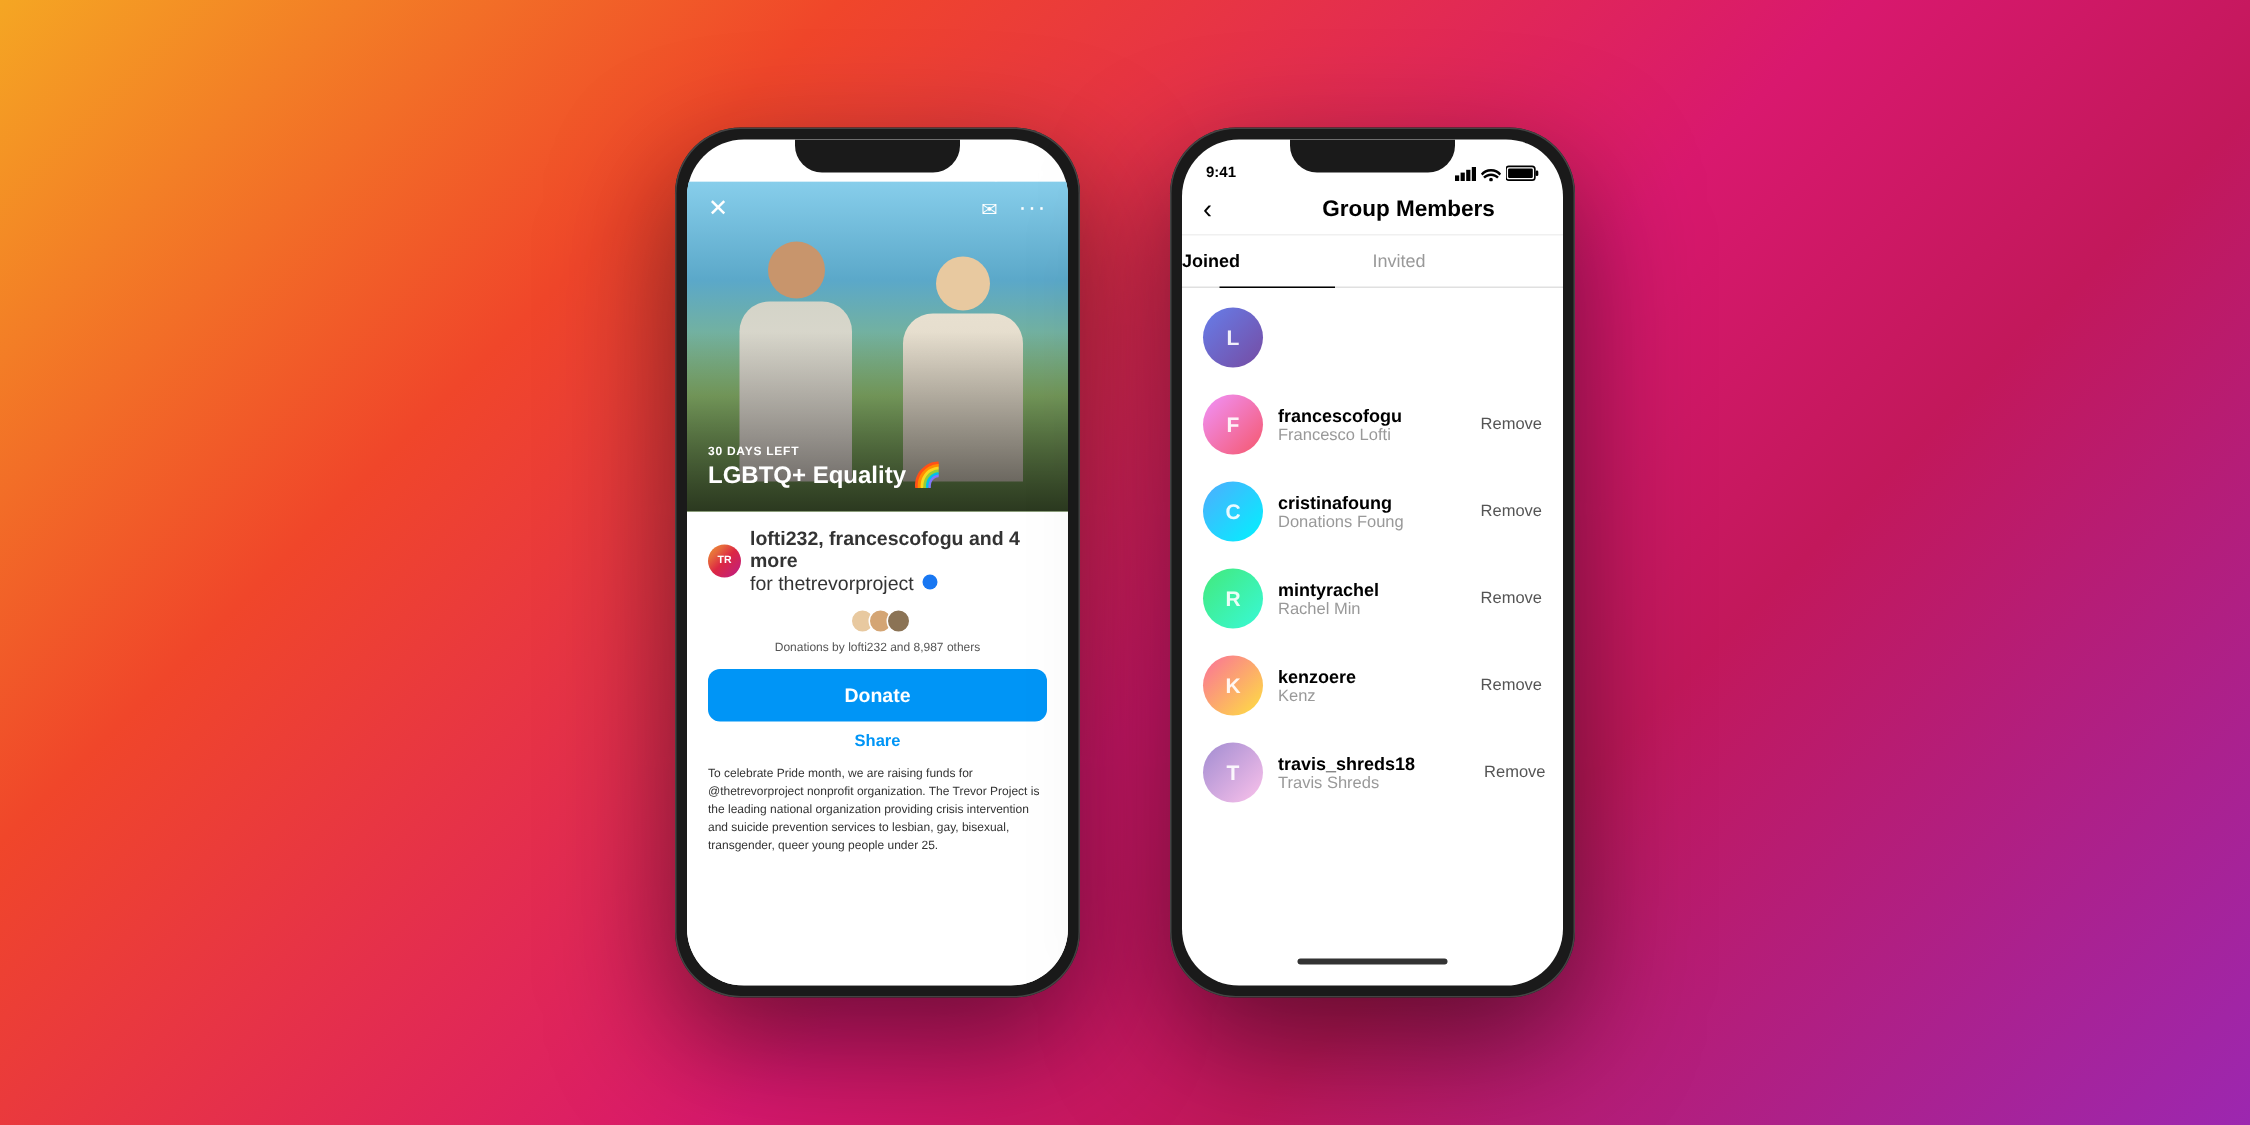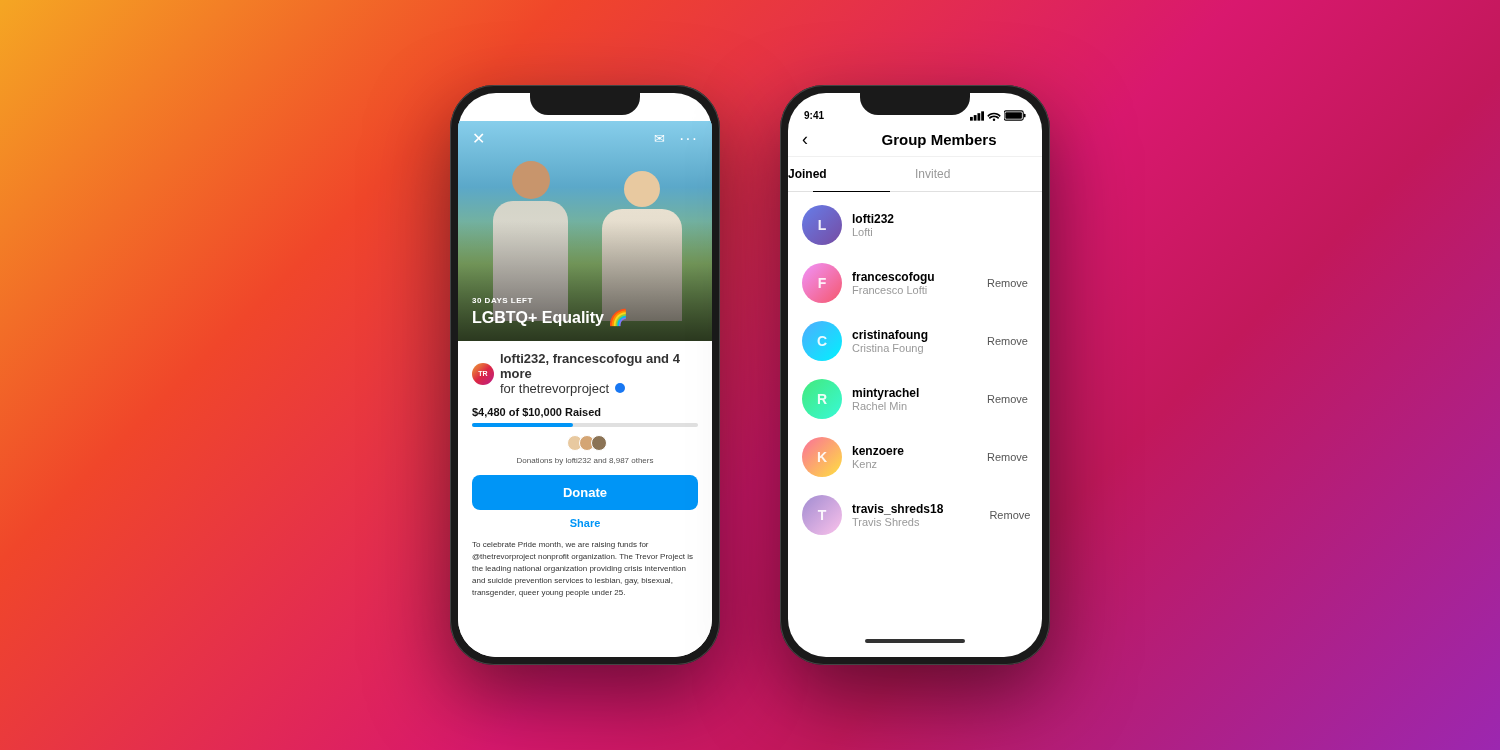--- a/index.html
+++ b/index.html
@@ -360,26 +360,20 @@
         <div class="organizer-row">
           <div class="organizer-avatar">TR</div>
           <div class="organizer-text">
             <span class="org-name">lofti232, francescofogu and 4 more</span>
             <br>
             <span>for thetrevorproject</span>
             <span class="verified-icon"></span>
           </div>
         </div>
 
-        <div class="progress-section">
-          <div class="raised-text">$4,480 of $10,000 Raised</div>
-          <div class="progress-bar-bg">
-            <div class="progress-bar-fill"></div>
-          </div>
-        </div>
 
         <div class="donors-row">
           <div class="donor-avatars">
             <div class="donor-avatar"></div>
             <div class="donor-avatar"></div>
             <div class="donor-avatar"></div>
           </div>
           <span class="donors-text">Donations by lofti232 and 8,987 others</span>
         </div>
 
@@ -429,44 +423,40 @@
           <span>Invited</span>
         </div>
       </div>
 
       <div class="members-list">
 
         <div class="member-item">
           <div class="member-avatar av1">
             <div style="width:100%;height:100%;border-radius:50%;display:flex;align-items:center;justify-content:center;font-size:14px;color:rgba(255,255,255,0.9);font-weight:700;">L</div>
           </div>
-          <div class="member-info">
-            <div class="member-username">lofti232</div>
-            <div class="member-name">Lofti</div>
-          </div>
         </div>
 
         <div class="member-item">
           <div class="member-avatar av2">
             <div style="width:100%;height:100%;border-radius:50%;display:flex;align-items:center;justify-content:center;font-size:14px;color:rgba(255,255,255,0.9);font-weight:700;">F</div>
           </div>
           <div class="member-info">
             <div class="member-username">francescofogu</div>
             <div class="member-name">Francesco Lofti</div>
           </div>
           <span class="remove-btn">Remove</span>
         </div>
 
         <div class="member-item">
           <div class="member-avatar av3">
             <div style="width:100%;height:100%;border-radius:50%;display:flex;align-items:center;justify-content:center;font-size:14px;color:rgba(255,255,255,0.9);font-weight:700;">C</div>
           </div>
           <div class="member-info">
             <div class="member-username">cristinafoung</div>
-            <div class="member-name">Cristina Foung</div>
+            <div class="member-name">Donations Foung</div>
           </div>
           <span class="remove-btn">Remove</span>
         </div>
 
         <div class="member-item">
           <div class="member-avatar av4">
             <div style="width:100%;height:100%;border-radius:50%;display:flex;align-items:center;justify-content:center;font-size:14px;color:rgba(255,255,255,0.9);font-weight:700;">R</div>
           </div>
           <div class="member-info">
             <div class="member-username">mintyrachel</div>

